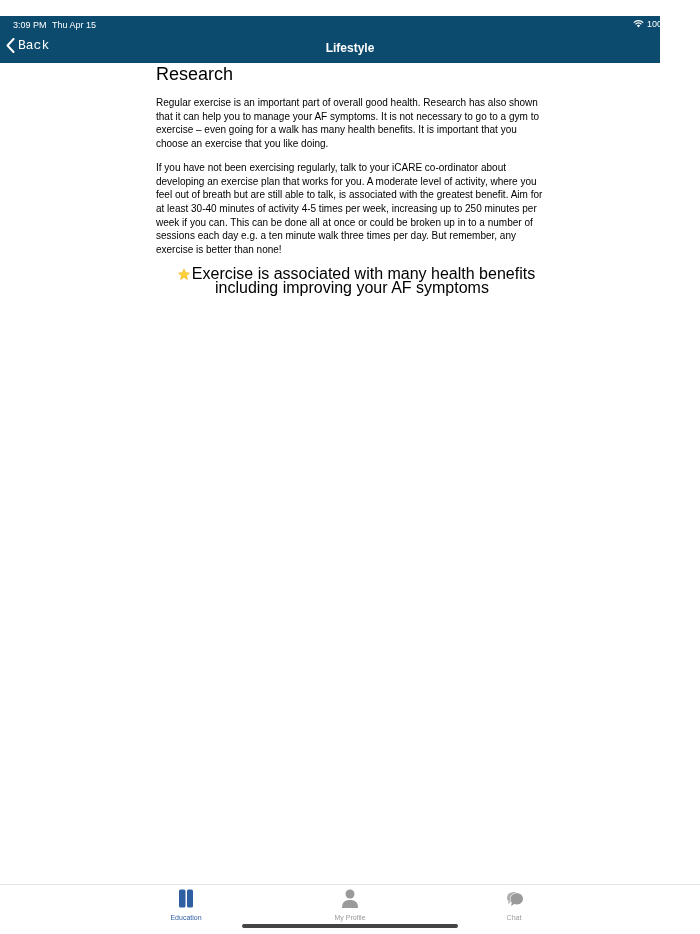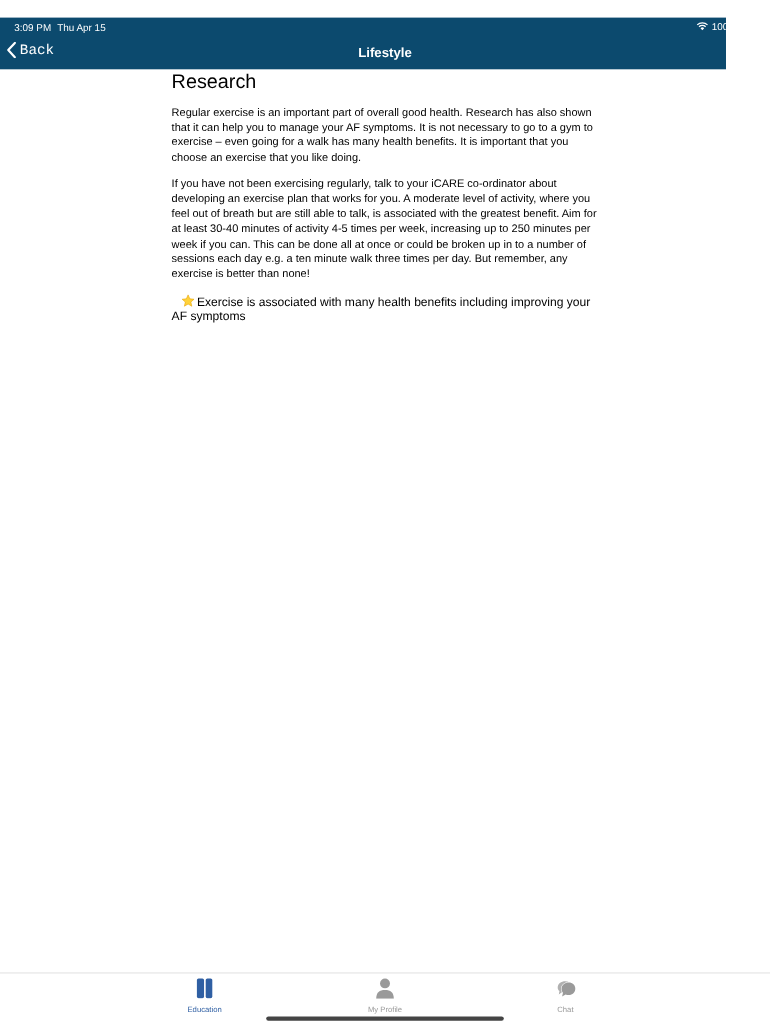--- a/index.html
+++ b/index.html
@@ -16,21 +16,21 @@
     .battery::after { content: ""; position: absolute; right: -3px; top: 2px; width: 1.5px; height: 3px; background: #fff; border-radius: 1px; }
 
     .nav-bar { position: absolute; top: 17px; left: 0; width: 700px; height: 30px; }
     .back-button { position: absolute; left: 6px; top: 5px; display: flex; gap: 3px; font-size: 13px; cursor: pointer; font-family: Liberation Mono, monospace; }
     .nav-title { position: absolute; left: 0; right: 0; top: 8px; text-align: center; font-size: 12px; font-weight: bold; }
 
     .content { position: absolute; top: 64px; left: 156px; width: 392px; }
     .title { font-size: 18px; font-weight: normal; margin-bottom: 11px; }
     .para { font-size: 10px; line-height: 13.7px; margin-bottom: 10px; }
     .subtitle { font-size: 16px; margin-top: 11px; margin-bottom: 10px; }
-    .kp { font-size: 11px; line-height: 13.7px; margin-bottom: 10px; text-indent: 8px; }
+    .kp { font-size: 16px; line-height: 13.7px; margin-bottom: 10px; text-indent: 8px; text-align: center; }
     .star { display: inline-block; width: 14px; height: 13px; vertical-align: -2px; margin-right: 1px; }
 
     .tab-bar { position: absolute; left: 0; top: 884px; width: 700px; height: 50px; border-top: 1px solid #e3e3e3; background: #fff; }
     .tab { position: absolute; top: 4px; width: 100px; text-align: center; cursor: pointer; }
     .tab-label { font-size: 7px; margin-top: 2px; color: #9a9a9a; }
     .tab.active .tab-label { color: #2f5fa3; }
     .home-indicator { position: absolute; left: 242px; top: 39px; width: 216px; height: 4px; background: #444; border-radius: 3px; }
   </style>
 </head>
 <body>

